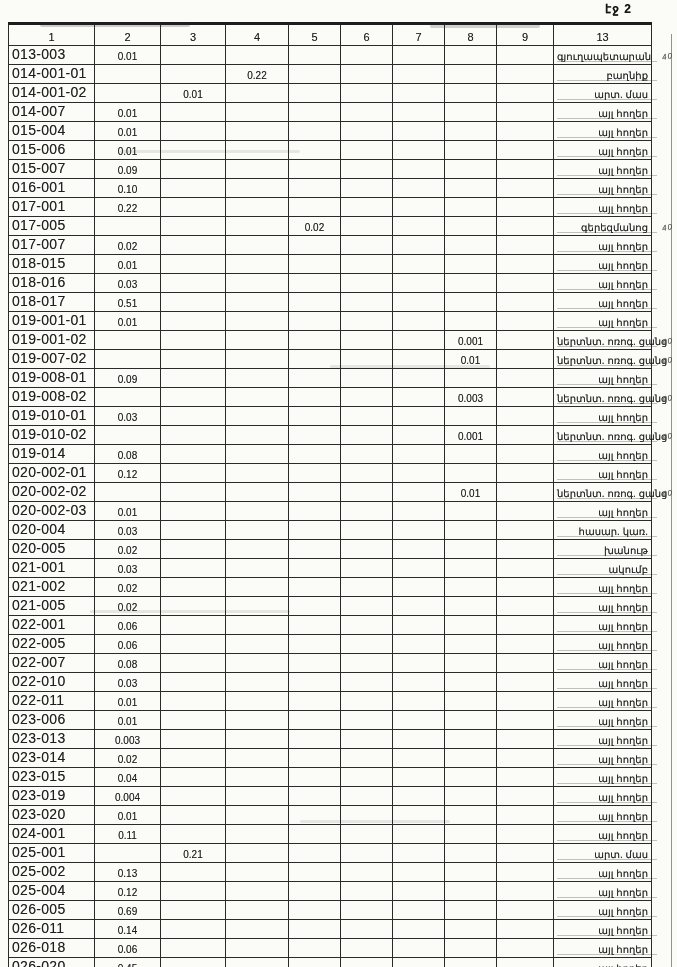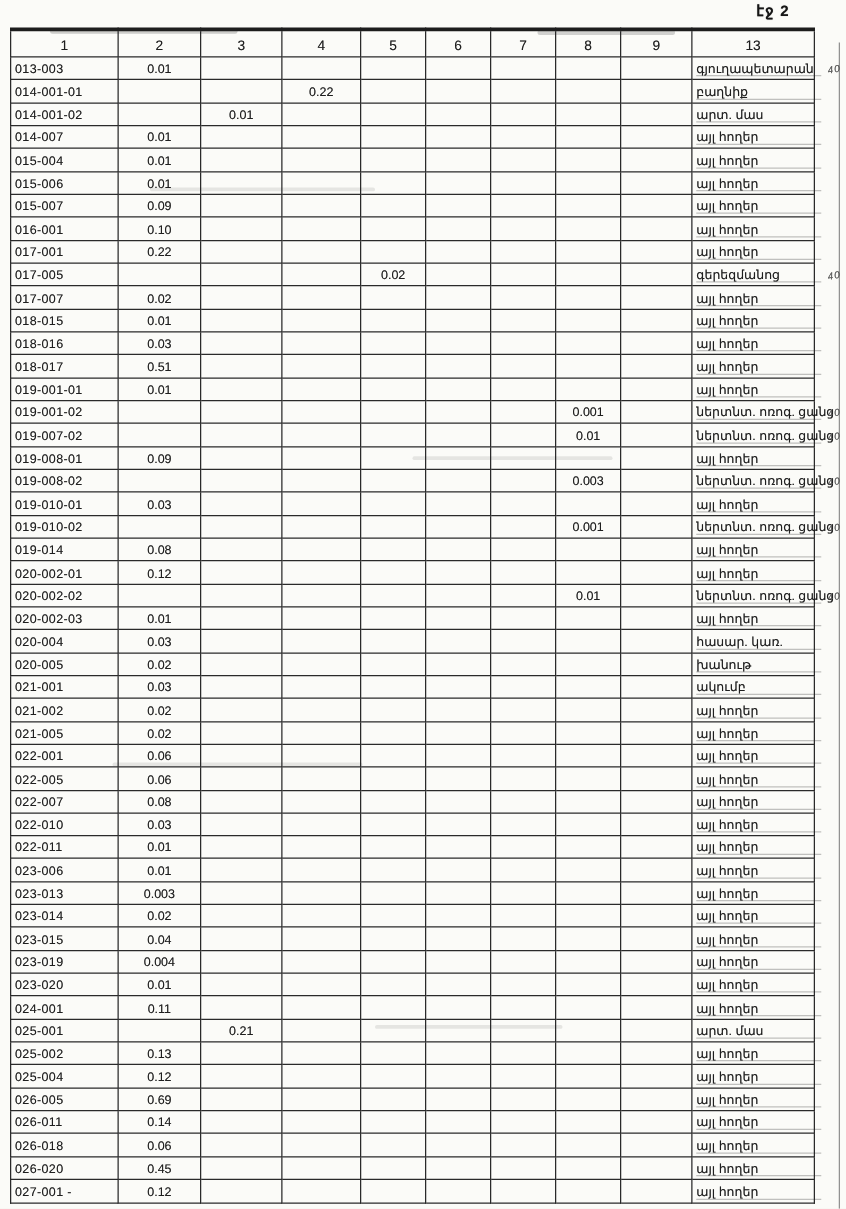--- a/index.html
+++ b/index.html
@@ -45,34 +45,34 @@
   table.doc-table { border-top: 3px solid #1d1d1d; }
   th.hdr {
     height: 18px;
     font-size: 11px;
     font-weight: normal;
     text-align: center;
     vertical-align: middle;
     padding-bottom: 0;
   }
   td.code {
-    font-size: 10px;
+    font-size: 14px;
     text-align: left;
     letter-spacing: 0.3px;
     white-space: nowrap;
   }
   td.val {
     font-size: 10px;
     text-align: center;
     white-space: nowrap;
   }
   td.label {
     position: relative;
     font-size: 10px;
-    text-align: left;
+    text-align: right;
     white-space: nowrap;
   }
   td.label::after {
     content: "";
     position: absolute;
     left: 3px;
     right: -6px;
     bottom: 2px;
     border-bottom: 1px solid rgba(40,40,40,0.28);
     pointer-events: none;

